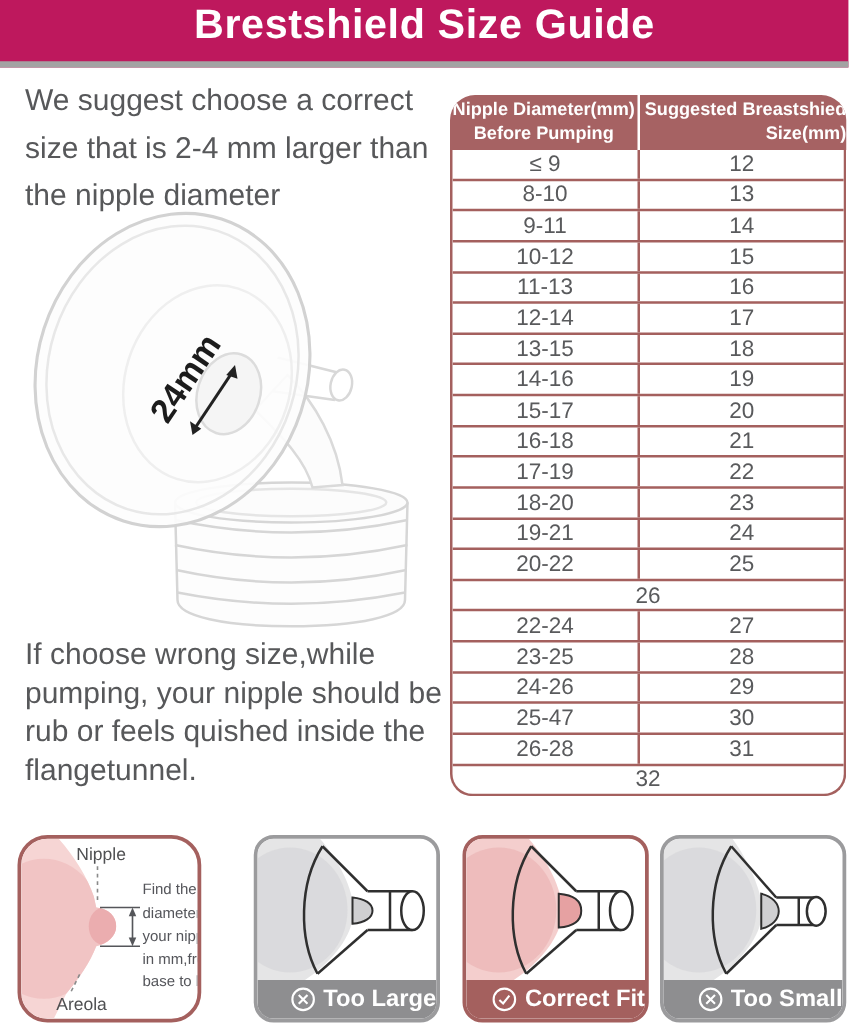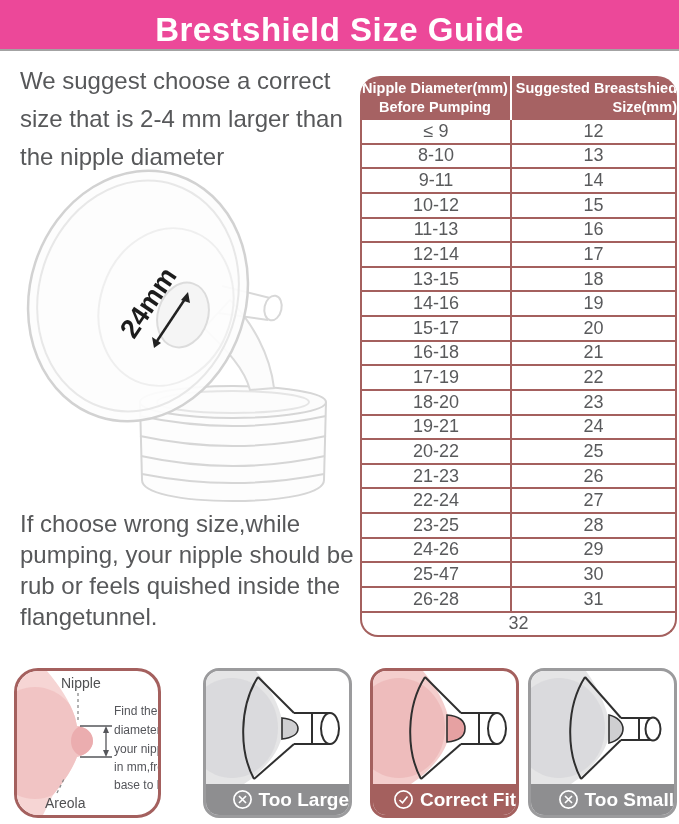--- a/index.html
+++ b/index.html
@@ -1,21 +1,21 @@
 <!DOCTYPE html>
 <html><head>
 <meta charset="utf-8">
 <style>
   html,body{margin:0;padding:0;background:#fff;}
   .page{position:relative;width:679px;height:824px;background:#ffffff;overflow:hidden;
         font-family:"Liberation Sans", sans-serif;}
 
   
-  .header-bar{position:absolute;left:0;top:0;width:679px;height:49px;background:#ec4899;
-              border-bottom:2px solid #a3a3a3;display:flex;align-items:flex-end;justify-content:center;}
+  .header-bar{position:absolute;left:0;top:0;width:679px;height:49px;background:#be185d;
+              border-bottom:5px solid #a3a3a3;display:flex;align-items:flex-start;justify-content:center;}
   .header-title{color:#ffffff;font-size:33px;font-weight:bold;letter-spacing:.5px;}
 
   
   .intro-text{position:absolute;left:20px;top:62px;width:334px;font-size:24px;line-height:38px;color:#57585a;}
   .warning-text{position:absolute;left:20px;top:508px;width:334px;font-size:24px;line-height:31px;color:#57585a;}
 
   
   .flange-art{position:absolute;left:8px;top:150px;}
 
   
@@ -155,21 +155,20 @@
         </div>
       <div class="trow">
           <div class="tcell c1">19-21</div>
           <div class="tcell c2">24</div>
         </div>
       <div class="trow">
           <div class="tcell c1">20-22</div>
           <div class="tcell c2">25</div>
         </div>
       <div class="trow">
-          <div class="tcell c1">21-23</div>
           <div class="tcell c2">26</div>
         </div>
       <div class="trow">
           <div class="tcell c1">22-24</div>
           <div class="tcell c2">27</div>
         </div>
       <div class="trow">
           <div class="tcell c1">23-25</div>
           <div class="tcell c2">28</div>
         </div>

